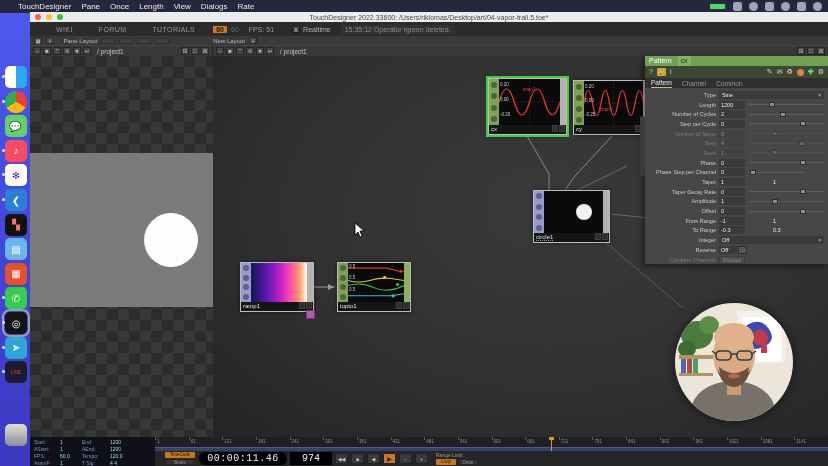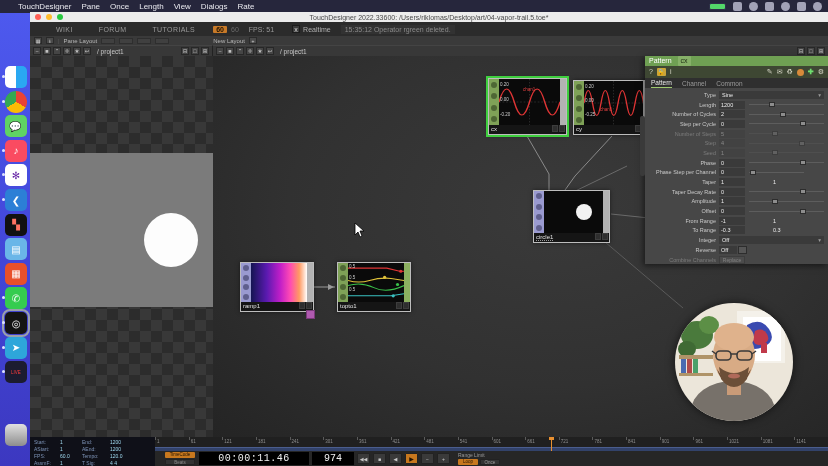--- a/index.html
+++ b/index.html
@@ -151,21 +151,21 @@
   #tl-rangebar { position:absolute; left:125px; top:10px; width:673px; height:4px; background:#32426a; border-top:1px solid #4a5d8e; }
   #playhead { position:absolute; top:0; width:1px; height:14px; background:#e89030; }
   #playhead::before { content:""; position:absolute; left:-2px; top:0; width:5px; height:3px; background:#e89030; }
   #tl-controls { position:absolute; left:125px; top:14px; width:673px; height:15px; background:#262626;
     display:flex; align-items:center; }
   #tc-stack { display:flex; flex-direction:column; gap:1px; margin-left:10px; }
   .tc-btn { width:30px; height:6px; font-size:4.5px; line-height:6px; text-align:center;
     background:#c8781e; color:#241300; border-radius:1px; }
   .tc-btn.off { background:#333; color:#8a8a8a; border:1px solid #222; }
   .lcd { background:#000; color:#f2f2f2; font-family:"Liberation Mono", monospace; text-align:center; }
-  #tc-display { width:110px; height:13px; font-size:10px; line-height:13px; margin-left:4px; letter-spacing:.5px; }
+  #tc-display { width:88px; height:13px; font-size:10px; line-height:13px; margin-left:4px; letter-spacing:.5px;border-radius:6px; }
   #frame-display { width:42px; height:13px; font-size:10px; line-height:13px; margin-left:3px; }
   .tr-btn { width:13px; height:11px; background:#3a3a3a; border:1px solid #222; color:#c8c8c8;
     font-size:5px; line-height:10px; text-align:center; margin-left:3px; border-radius:1px; }
   .tr-btn.play { background:#c8781e; color:#241300; font-size:6px; }
   #range-limit { margin-left:8px; font-size:5px; color:#9a9a9a; }
   #rl-btns { display:flex; gap:2px; margin-top:1px; }
   .rl-btn { width:20px; height:6px; font-size:4.5px; line-height:6px; text-align:center;
     background:#c8781e; color:#241300; border-radius:1px; }
   .rl-btn.off { background:#333; color:#9a9a9a; border:1px solid #222; }
 </style>

